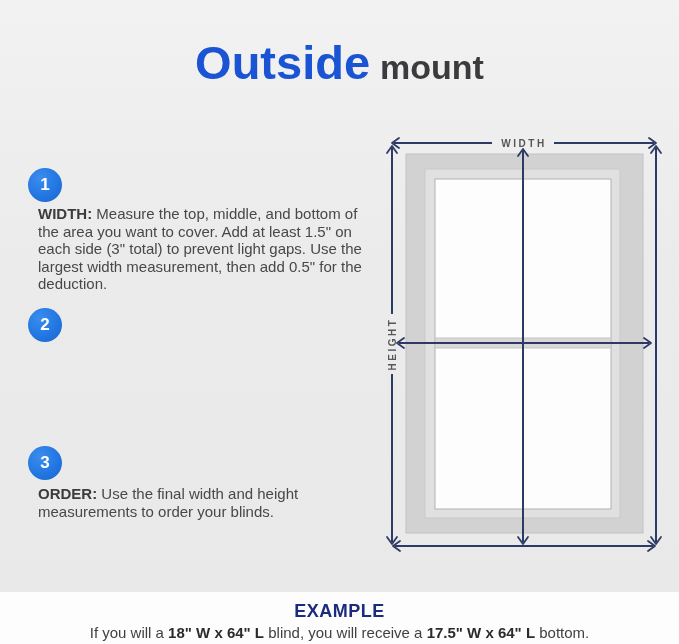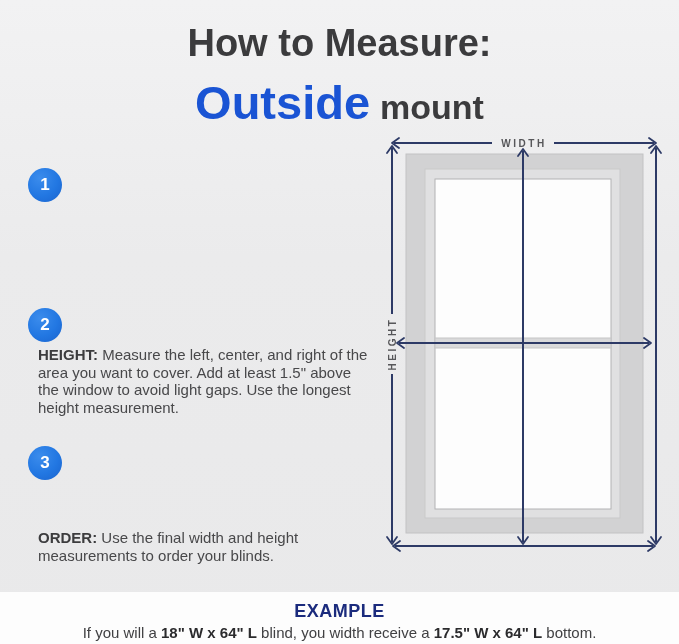--- a/index.html
+++ b/index.html
@@ -62,21 +62,21 @@
     line-height: 17.5px;
     color: #48484a;
   }
   .step-lead { font-weight: 700; color: #3c3c3e; }
 
   #circle1 { left: 28px; top: 168px; }
   #text1   { top: 205px; }
   #circle2 { left: 28px; top: 308px; }
   #text2   { top: 346px; }
   #circle3 { left: 28px; top: 446px; }
-  #text3   { top: 485px; margin-top: 44px; }
+  #text3   { top: 485px; }
 
   
   .diagram {
     position: absolute;
     left: 380px; top: 130px;
     width: 292px; height: 470px;
   }
   .dim-line { stroke: #2d3a66; stroke-width: 2; fill: none; }
   .chev { stroke: #2d3a66; stroke-width: 1.8; fill: none; stroke-linecap: round; stroke-linejoin: round; }
   .dim-label {
@@ -108,36 +108,35 @@
     color: #414143;
   }
   .example-bold { font-weight: 700; color: #2b2b2d; }
 </style>
 </head>
 <body>
 
 <div class="canvas">
 
   <div class="title">
-    <div class="title-line1">How to Measure:</div>
     <div class="title-line2">
       <span class="title-outside">Outside</span><span class="title-mount">mount</span>
     </div>
   </div>
 
   <div class="step-circle" id="circle1">
     <span>1</span>
   </div>
+  <div class="step-text" id="text1">
+    <span class="step-lead">WIDTH:</span>
+    <span>Measure the top, middle, and bottom of the area you want to cover. Add at least 1.5" on each side (3" total) to prevent light gaps. Use the largest width measurement, then add 0.5" for the deduction.</span>
+  </div>
 
   <div class="step-circle" id="circle2">
     <span>2</span>
-  </div>
-  <div class="step-text" id="text2">
-    <span class="step-lead">HEIGHT:</span>
-    <span>Measure the left, center, and right of the area you want to cover. Add at least 1.5" above the window to avoid light gaps. Use the longest height measurement.</span>
   </div>
 
   <div class="step-circle" id="circle3">
     <span>3</span>
   </div>
   <div class="step-text" id="text3">
     <span class="step-lead">ORDER:</span>
     <span>Use the final width and height measurements to order your blinds.</span>
   </div>
 
@@ -184,16 +183,16 @@
 
     <g>
       <line class="dim-line" x1="19" y1="213" x2="269" y2="213"></line>
       <path class="chev" d="M24,208 L17,213 L24,218"></path>
       <path class="chev" d="M264,208 L271,213 L264,218"></path>
     </g>
   </svg>
 
   <div class="bottom-band">
     <div class="example-heading">EXAMPLE</div>
-    <div class="example-line"><span>If you will a </span><span class="example-bold">18" W x 64" L</span><span> blind, you width receive a </span><span class="example-bold">17.5" W x 64" L</span><span> bottom.</span></div>
+    <div class="example-line"><span>If you will a </span><span class="example-bold">18" W x 64" L</span><span> blind, you will receive a </span><span class="example-bold">17.5" W x 64" L</span><span> bottom.</span></div>
   </div>
 
 </div>
 
 </body></html>

